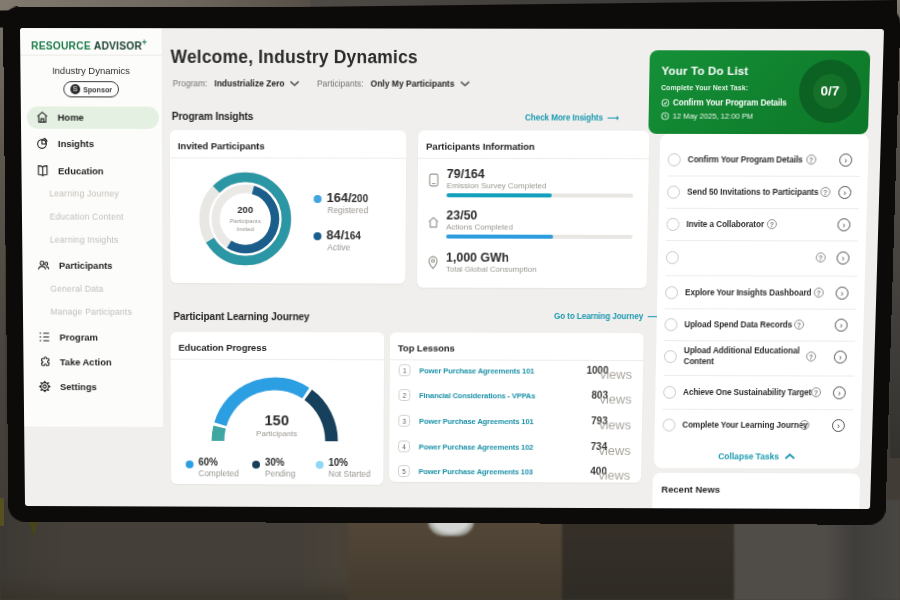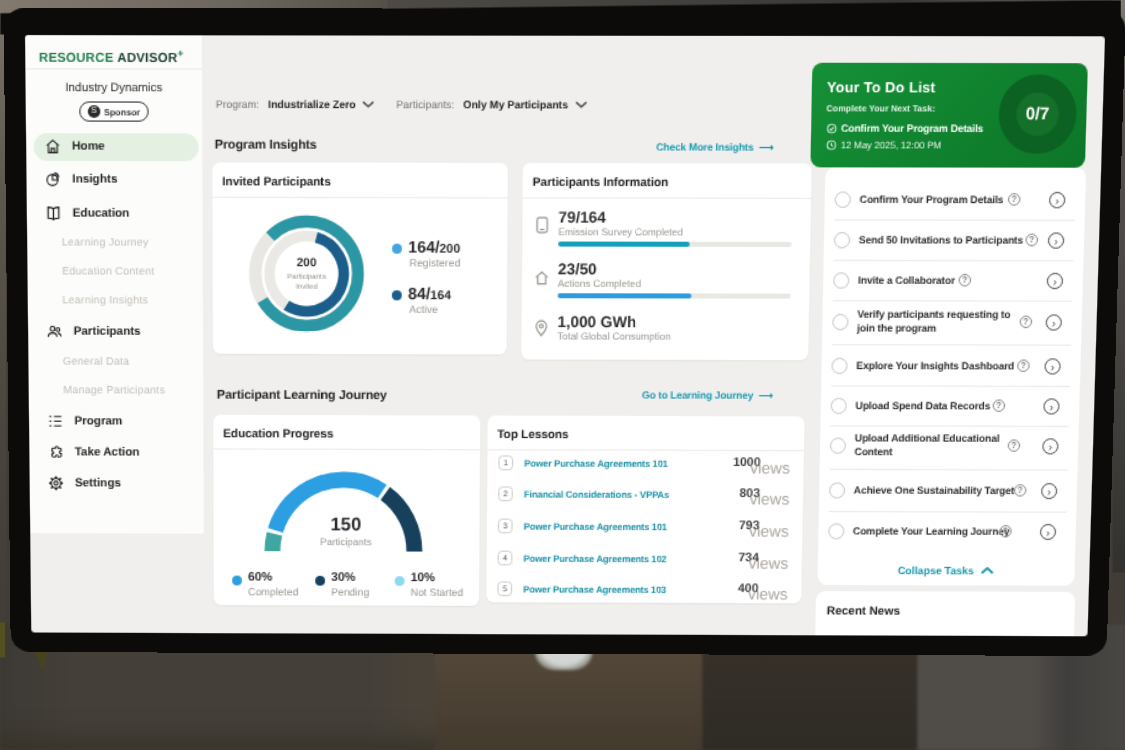--- a/index.html
+++ b/index.html
@@ -146,20 +146,21 @@
         </div>
     <div class="mi" style="top:350px">
       <svg width="13" height="13" viewBox="0 0 24 24" fill="none" stroke="#222" stroke-width="2">
             <circle cx="12" cy="12" r="3"></circle>
             <path d="M12 2.5 14 5h-4zM12 21.5 14 19h-4zM2.5 12 5 10v4zM21.5 12 19 10v4zM5.3 5.3 8 6.2 6.2 8zM18.7 5.3 16 6.2 17.8 8zM5.3 18.7 8 17.8 6.2 16zM18.7 18.7 16 17.8l1.8-1.8z"></path>
           </svg>
       <span>Settings</span>
         </div>
   </div>
   <div id="main">
+    <h1>Welcome, Industry Dynamics</h1>
     <div id="filters">Program:&nbsp;&nbsp; <b>Industrialize Zero</b><svg width="11" height="8" viewBox="0 0 12 8" style="margin:0 0 -1px 5px">
             <path d="M1.5 2l4.5 4 4.5-4" fill="none" stroke="#55534f" stroke-width="1.6"></path>
           </svg>&nbsp;&nbsp;&nbsp;&nbsp;&nbsp;&nbsp; Participants:&nbsp;&nbsp; <b>Only My Participants</b><svg width="11" height="8" viewBox="0 0 12 8" style="margin:0 0 -1px 5px">
             <path d="M1.5 2l4.5 4 4.5-4" fill="none" stroke="#55534f" stroke-width="1.6"></path>
           </svg></div>
     <div class="sect" style="left:10px;top:81px">Program Insights</div>
     <div class="tlink" style="left:365px;top:82px">Check More Insights&nbsp;&nbsp;⟶</div>
 
     <div class="card" style="left:8px;top:100px;width:238px;height:152px">
       <div class="chead">Invited Participants</div>
@@ -257,21 +258,21 @@
             <span class="lvlab">views</span>
           </div>
       <div class="lrow" style="top:133px">
             <span class="lnum">5</span>
             <span class="llink">Power Purchase Agreements 103</span>
             <span class="lviews">400</span>
             <span class="lvlab">views</span>
           </div>
     </div>
     <div class="sect" style="left:11px;top:280px">Participant Learning Journey</div>
-    <div class="tlink" style="left:356px;top:279px">Go to Learning Journey&nbsp;&nbsp;⟶</div>
+    <div class="tlink" style="left:397px;top:279px">Go to Learning Journey&nbsp;&nbsp;⟶</div>
   </div>
   <div id="todo">
     <div style="position:absolute;left:12px;top:14px;font-size:11.5px;font-weight:bold;letter-spacing:.2px">Your To Do List</div>
     <div style="position:absolute;left:12px;top:33px;font-size:6.9px;font-weight:bold;letter-spacing:.1px;color:#e8f5ea">Complete Your Next Task:</div>
     <svg style="position:absolute;left:12px;top:47px" width="9" height="9" viewBox="0 0 24 24" fill="none" stroke="#dff0e2" stroke-width="2.4">
           <circle cx="12" cy="12" r="9"></circle>
           <path d="M8 12.5l2.8 2.8L16.5 9"></path>
         </svg>
     <div style="position:absolute;left:24px;top:47px;font-size:8.2px;font-weight:bold;letter-spacing:-.1px">Confirm Your Program Details</div>
     <svg style="position:absolute;left:12px;top:60px" width="9" height="9" viewBox="0 0 24 24" fill="none" stroke="#dff0e2" stroke-width="2.4">
@@ -295,21 +296,20 @@
     <div class="ttx" style="top:52px">Send 50 Invitations to Participants</div>
     <span class="q" style="left:162px;top:52px">?</span>
     <span class="chev" style="top:51px">›</span>
     <div class="tdiv" style="top:73px"></div>
     <div class="tcirc" style="top:83px"></div>
     <div class="ttx" style="top:84px">Invite a Collaborator</div>
     <span class="q" style="left:109px;top:84px">?</span>
     <span class="chev" style="top:83px">›</span>
     <div class="tdiv" style="top:105px"></div>
     <div class="tcirc" style="top:116px"></div>
-    <div class="ttx" style="top:111px;width:132px">Verify participants requesting to join the program</div>
     <span class="q" style="left:159px;top:117px">?</span>
     <span class="chev" style="top:116px">›</span>
     <div class="tdiv" style="top:140px"></div>
     <div class="tcirc" style="top:151px"></div>
     <div class="ttx" style="top:152px">Explore Your Insights Dashboard</div>
     <span class="q" style="left:158px;top:152px">?</span>
     <span class="chev" style="top:151px">›</span>
     <div class="tdiv" style="top:173px"></div>
     <div class="tcirc" style="top:183px"></div>
     <div class="ttx" style="top:184px">Upload Spend Data Records</div>

